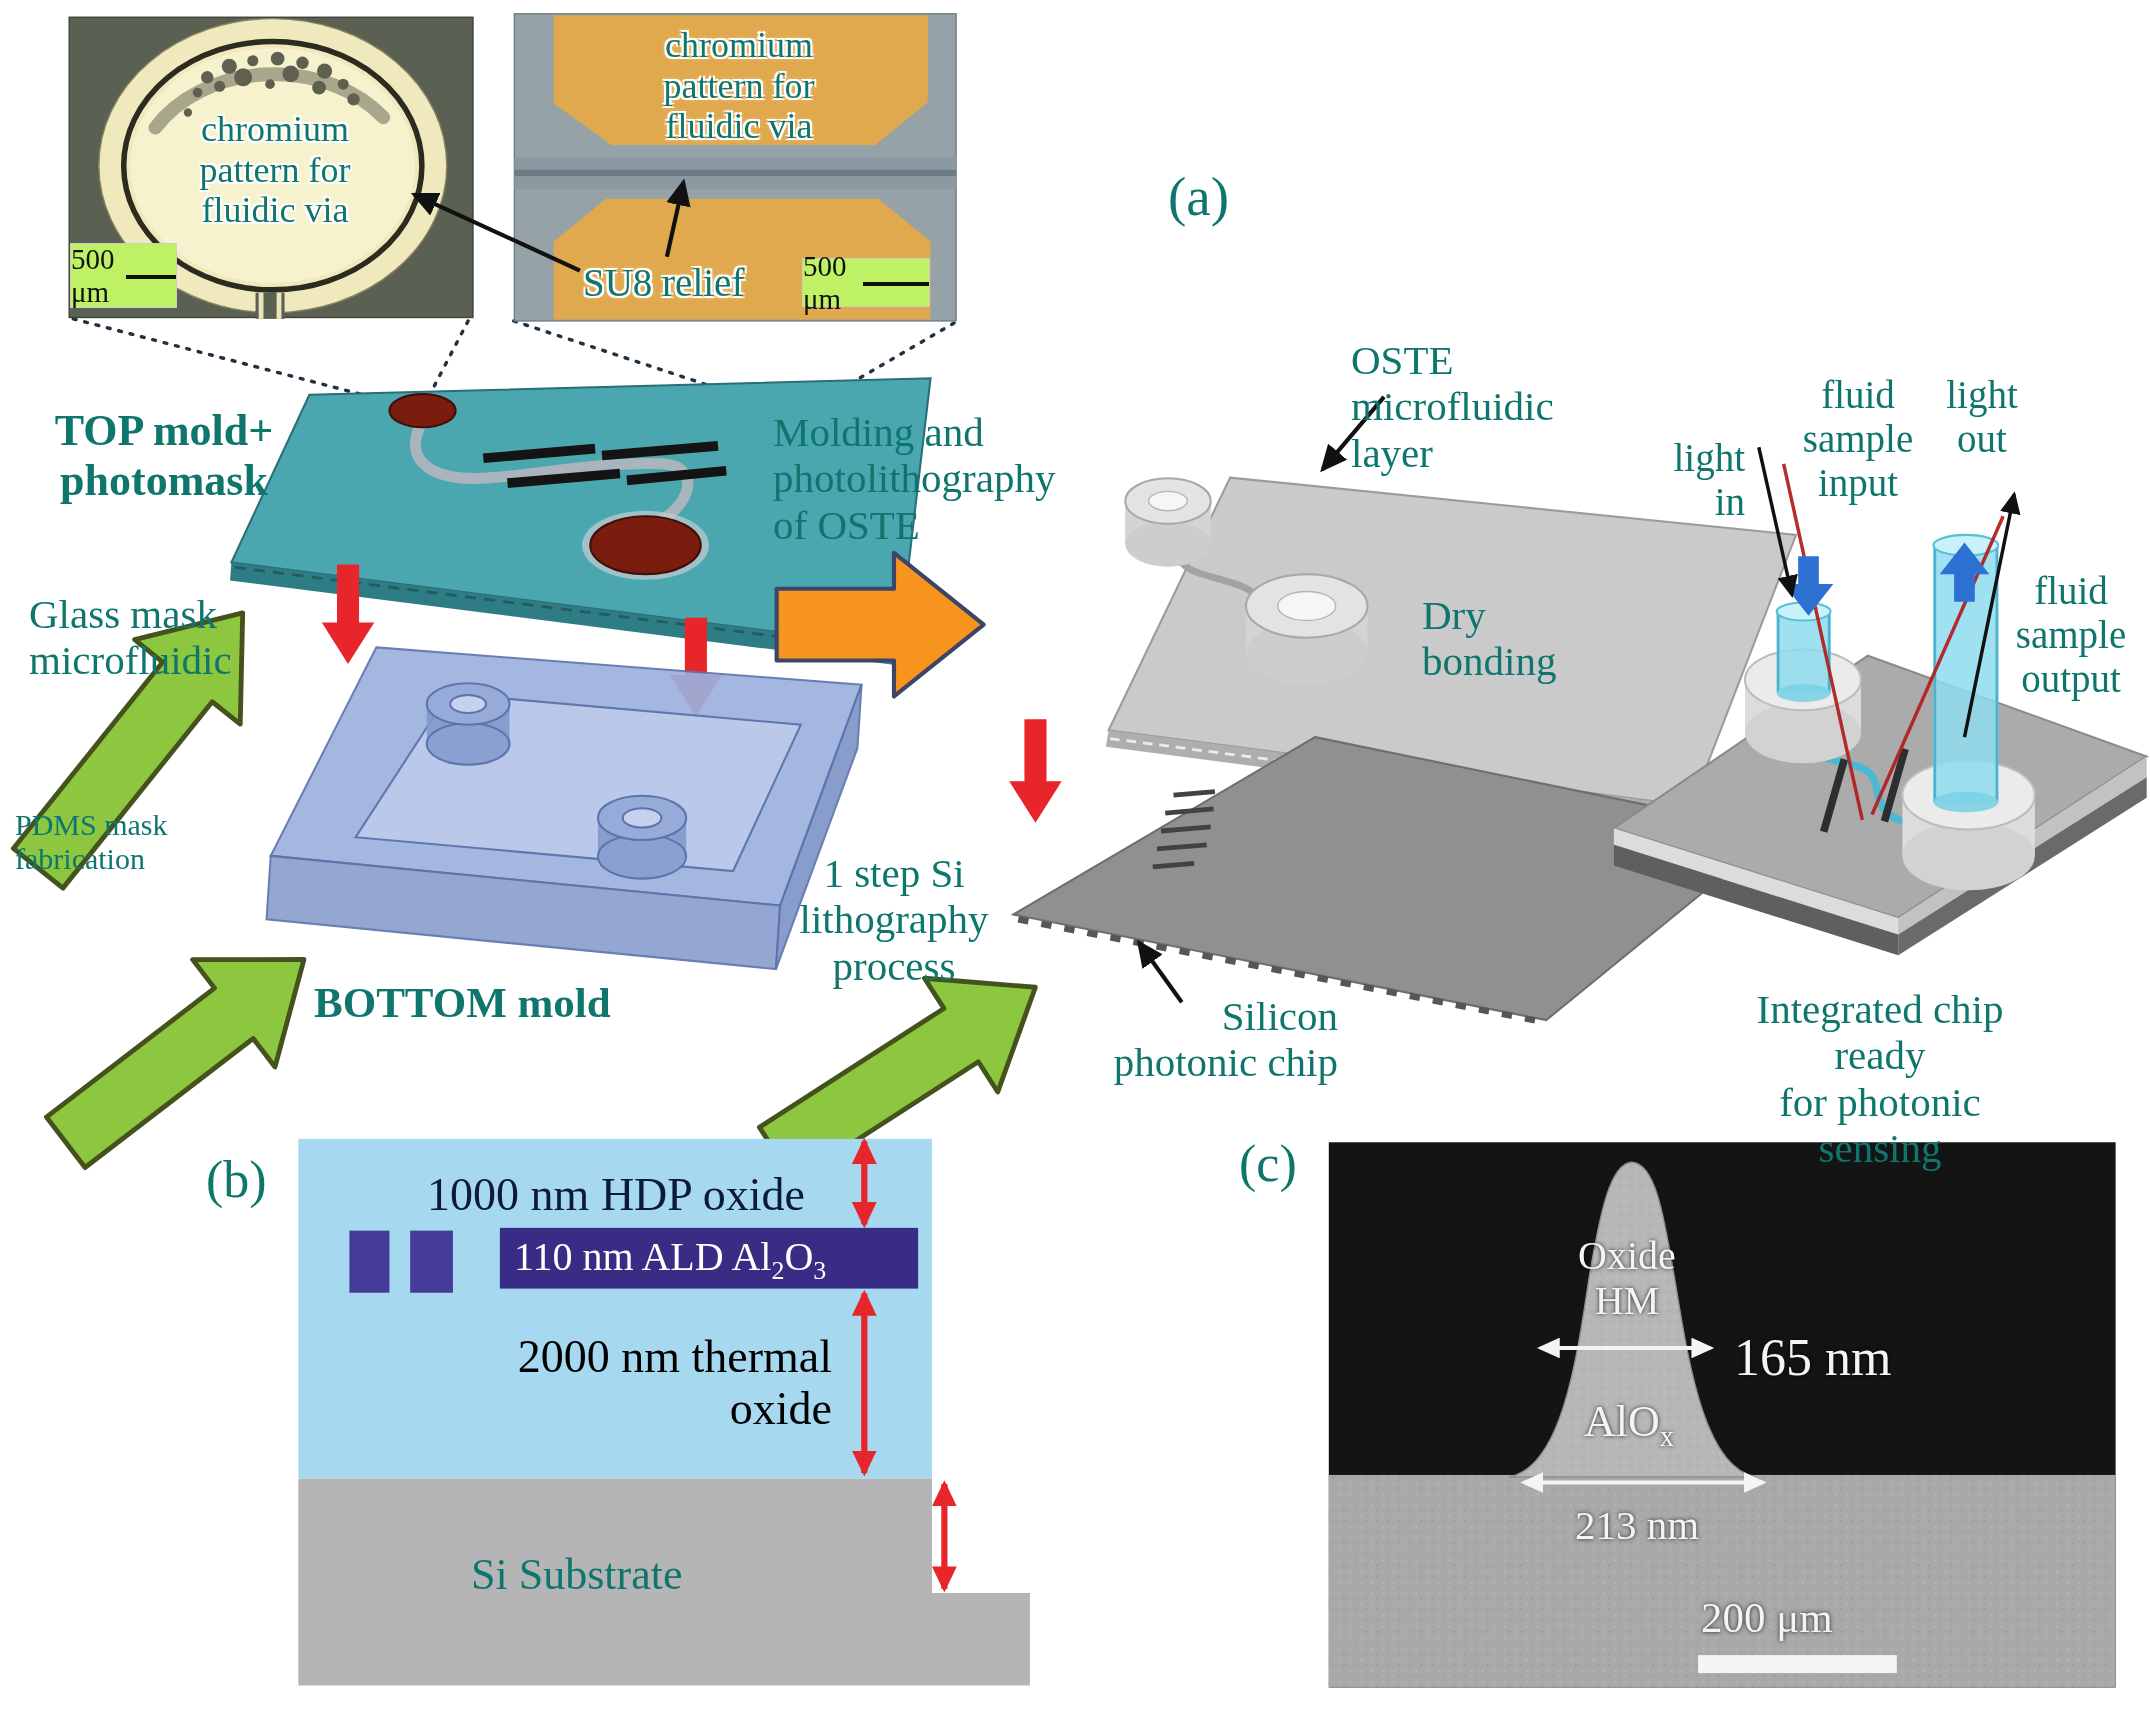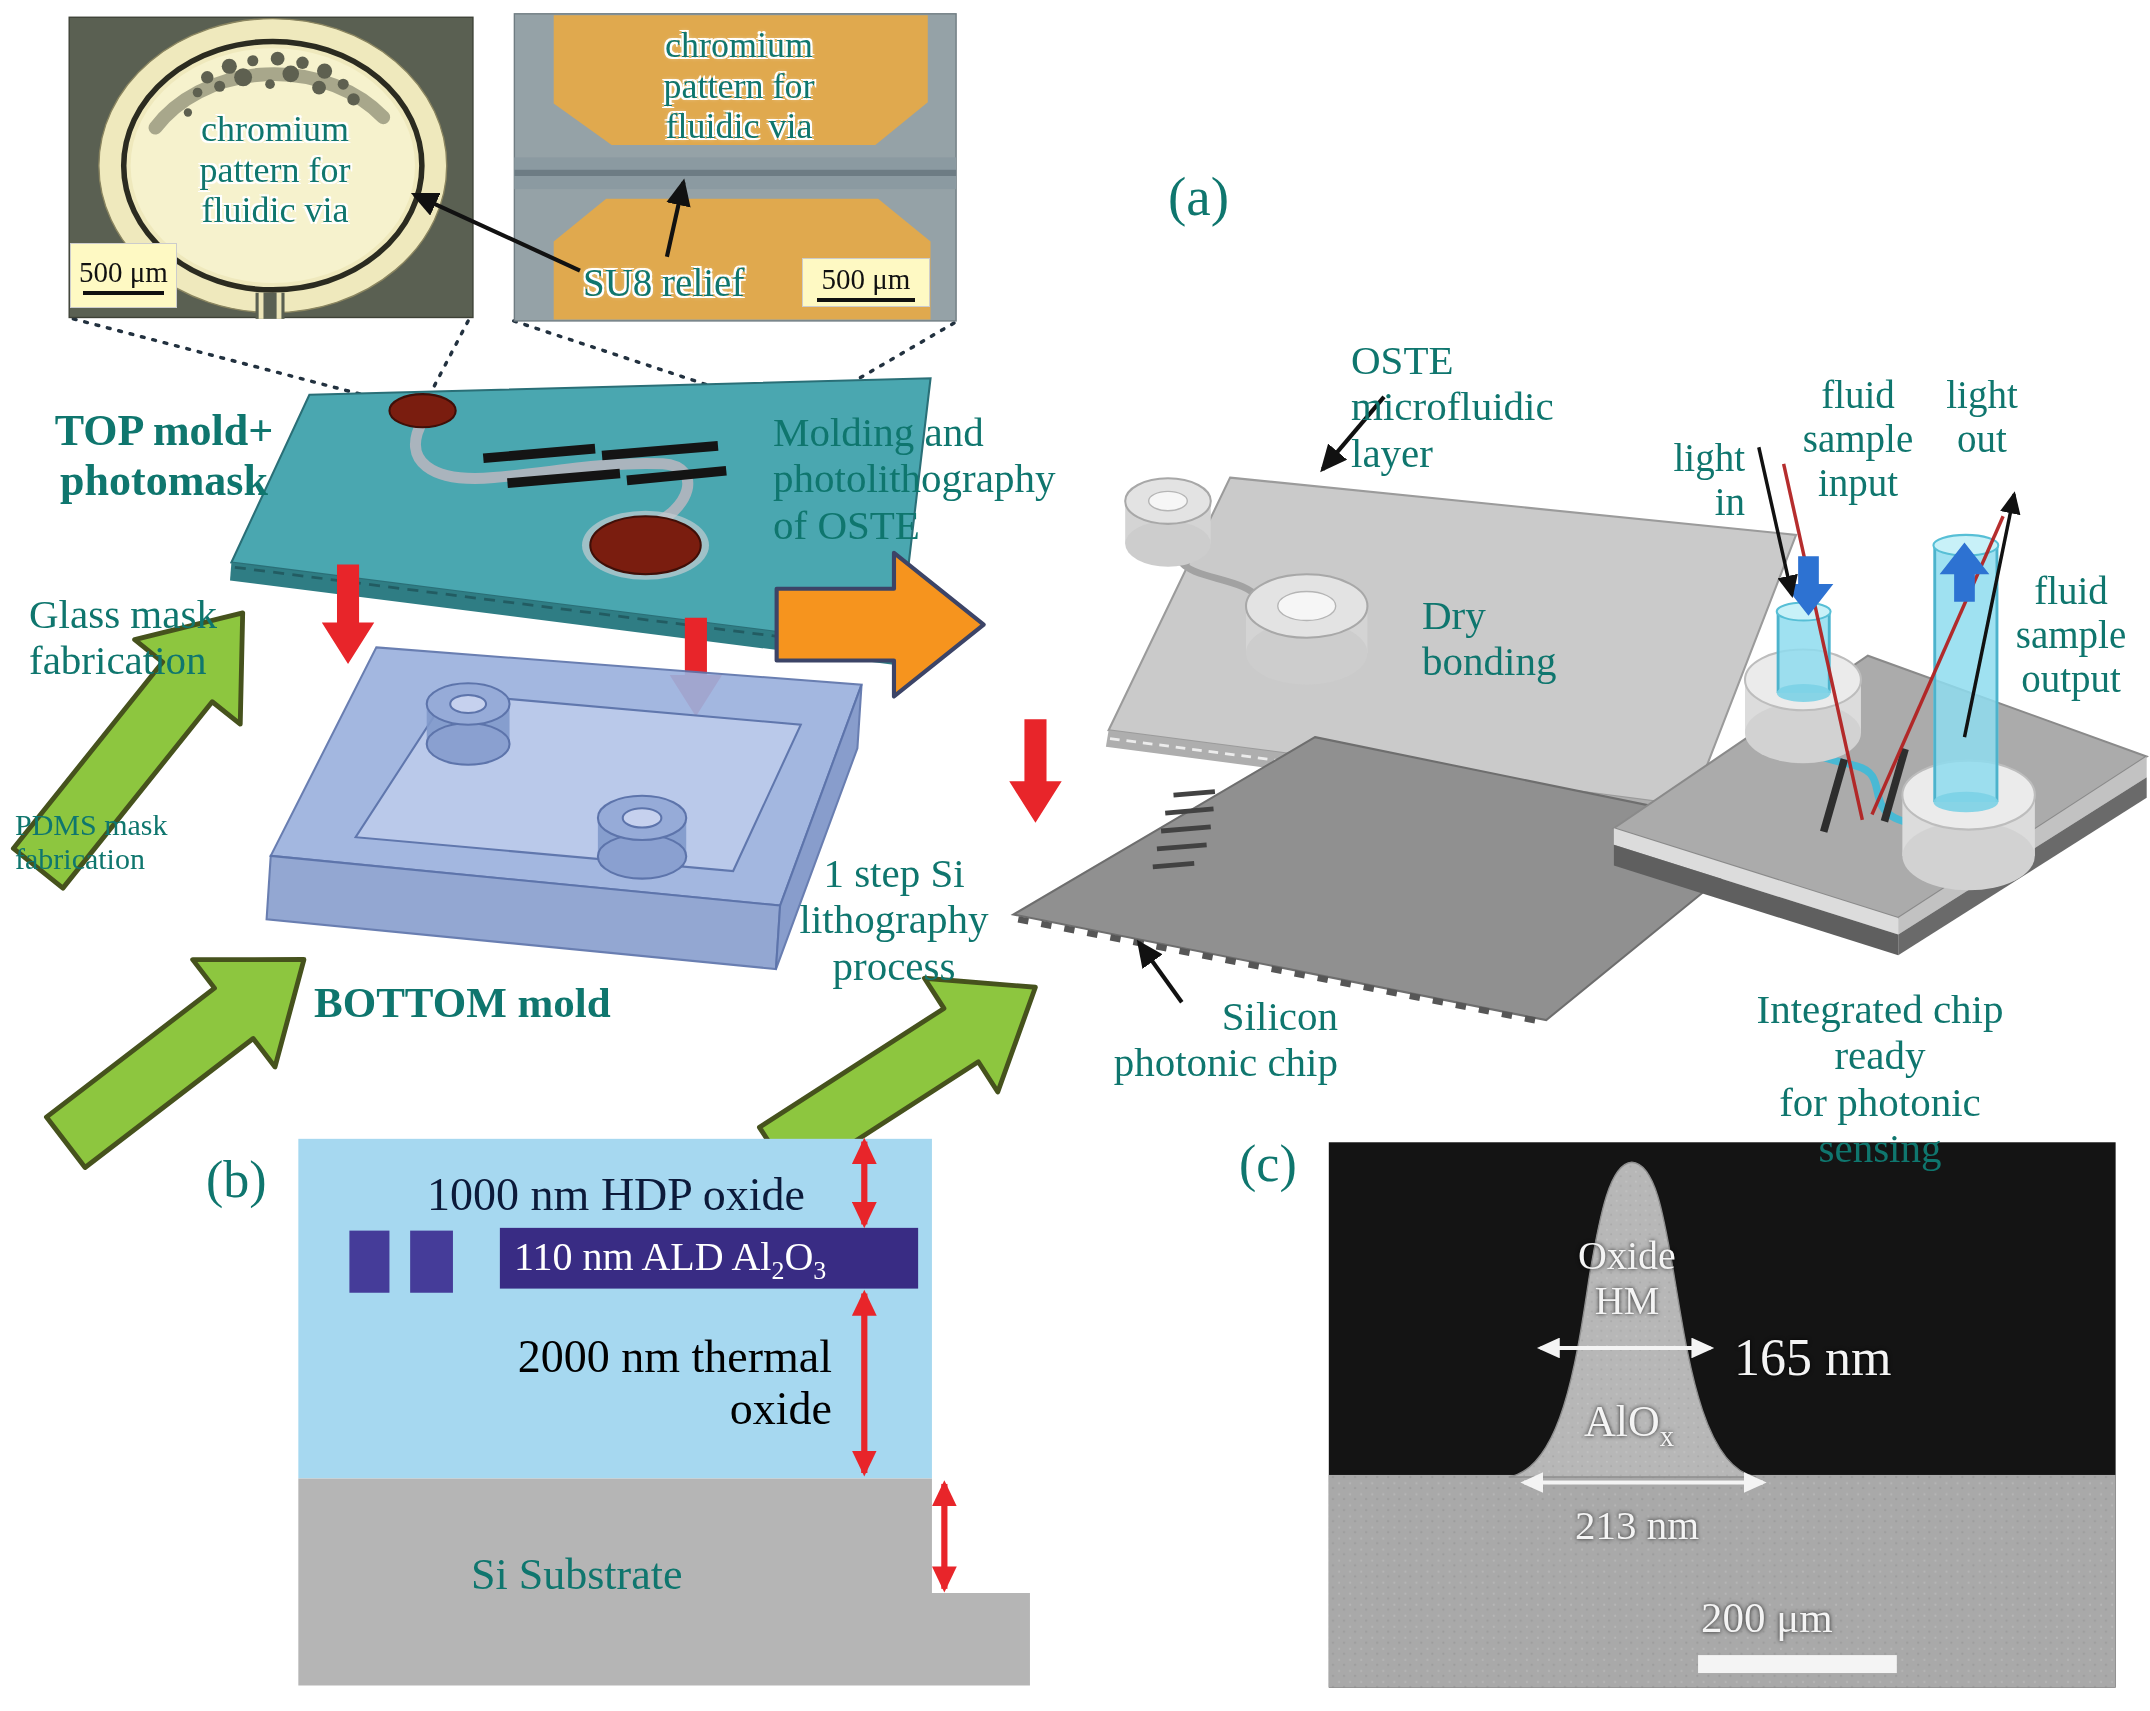--- a/index.html
+++ b/index.html
@@ -6,21 +6,21 @@
   .canvas{position:relative;width:2151px;height:1711px;background:#ffffff;overflow:hidden;
           font-family:"Liberation Serif","DejaVu Serif",serif;}
   svg.layer{position:absolute;left:0;top:0;}
   .lbl{position:absolute;white-space:pre-line;color:#0f766e;line-height:1.13;
        font-family:"Liberation Serif","DejaVu Serif",serif;z-index:5;}
   .c{transform:translateX(-50%);text-align:center;}
   .r{text-align:right;}
   .b{font-weight:bold;}
   .halo{text-shadow:-2.1px -2.1px 0 #fff,2.1px -2.1px 0 #fff,-2.1px 2.1px 0 #fff,2.1px 2.1px 0 #fff,0 0 5.5px #fff;}
   .white{color:#f4f4f4;text-shadow:0 0 4.1px rgba(0,0,0,.8);}
-  .scalebox{position:absolute;background:#fef9c3;border:0.7px solid #ccc;display:flex;flex-direction:column;
+  .scalebox{position:absolute;background:#bef264;border:0.7px solid #ccc;display:flex;
             align-items:center;justify-content:center;z-index:6;}
   .scalebox .txt{font-size:29px;color:#111;}
   .scalebox .bar{width:78%;height:4.1px;background:#111;margin-top:2.8px;}
   sub{font-size:65%;}
 </style>
 </head>
 <body>
 
 <div class="canvas">
 
@@ -270,21 +270,21 @@
 <div class="scalebox" style="left:802px;top:258px;width:126px;height:47px;">
   <div class="txt">500 μm</div>
   <div class="bar"></div>
 </div>
 
 <div class="lbl" style="left:1168px;top:166px;font-size:55px;">(a)</div>
 
 <div class="lbl c b" style="left:164px;top:406px;font-size:44px;">TOP mold+
 photomask</div>
 <div class="lbl" style="left:29px;top:591px;font-size:41px;">Glass mask
-fabrication</div>
+microfluidic</div>
 <div class="lbl" style="left:15px;top:808px;font-size:30px;">PDMS mask
 fabrication</div>
 <div class="lbl b" style="left:314px;top:979px;font-size:43px;">BOTTOM mold</div>
 <div class="lbl" style="left:1351px;top:337px;font-size:41px;">OSTE
 microfluidic
 layer</div>
 <div class="lbl" style="left:773px;top:409px;font-size:41px;">Molding and
 photolithography
 of OSTE</div>
 <div class="lbl c" style="left:894px;top:850px;font-size:41px;">1 step Si

